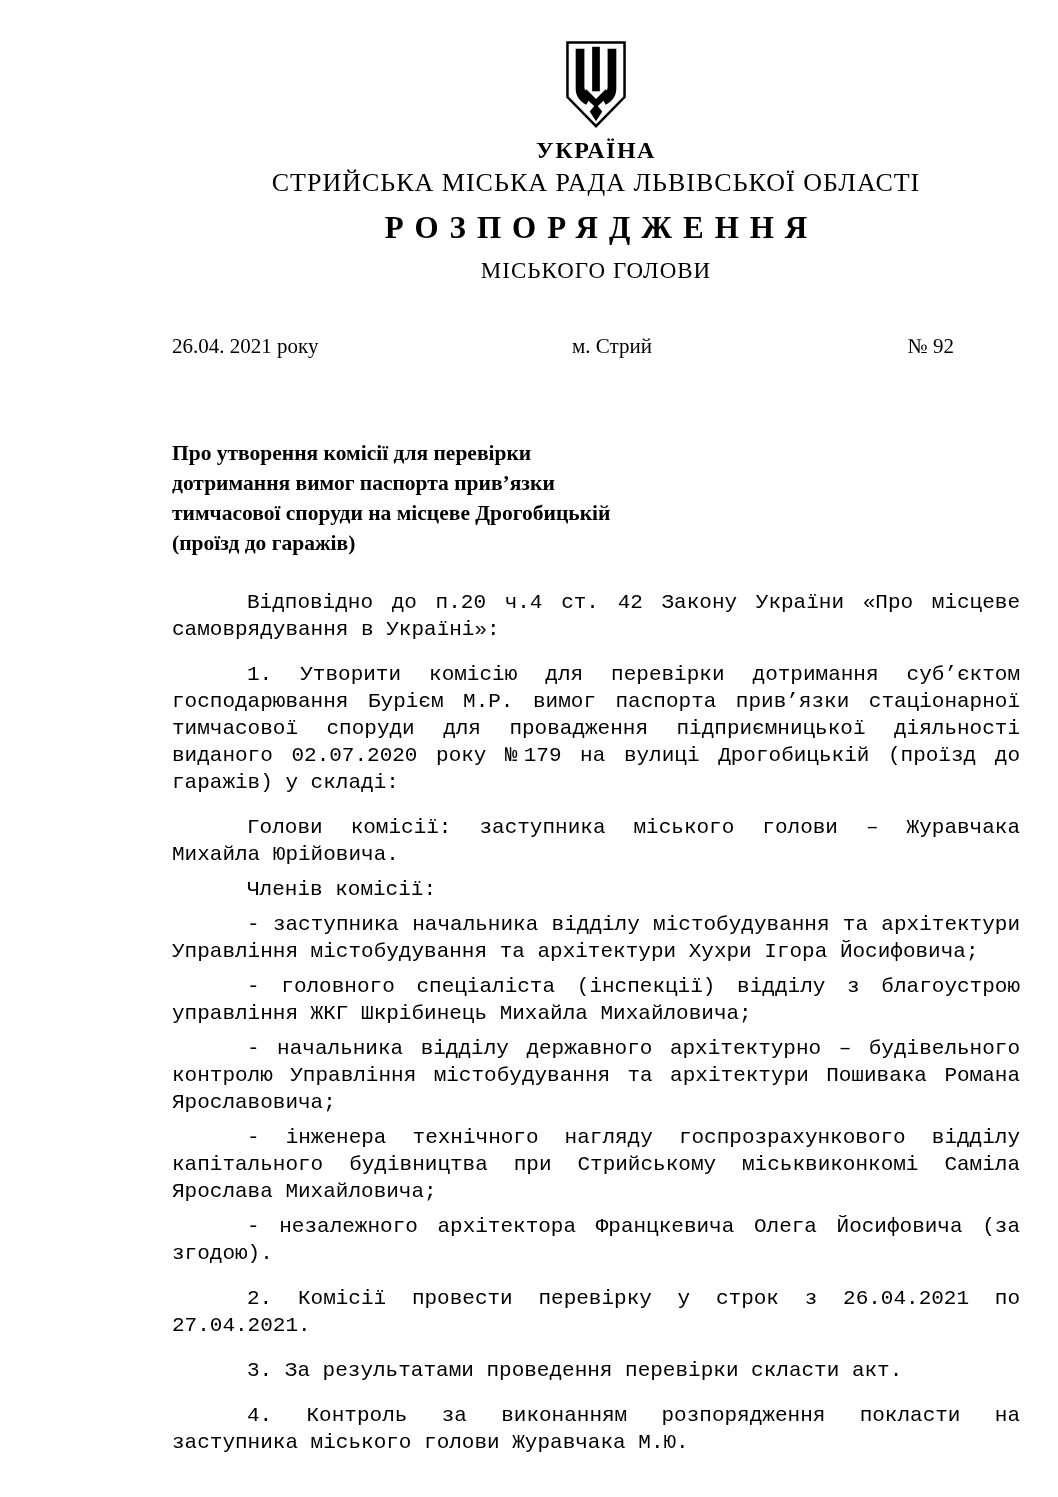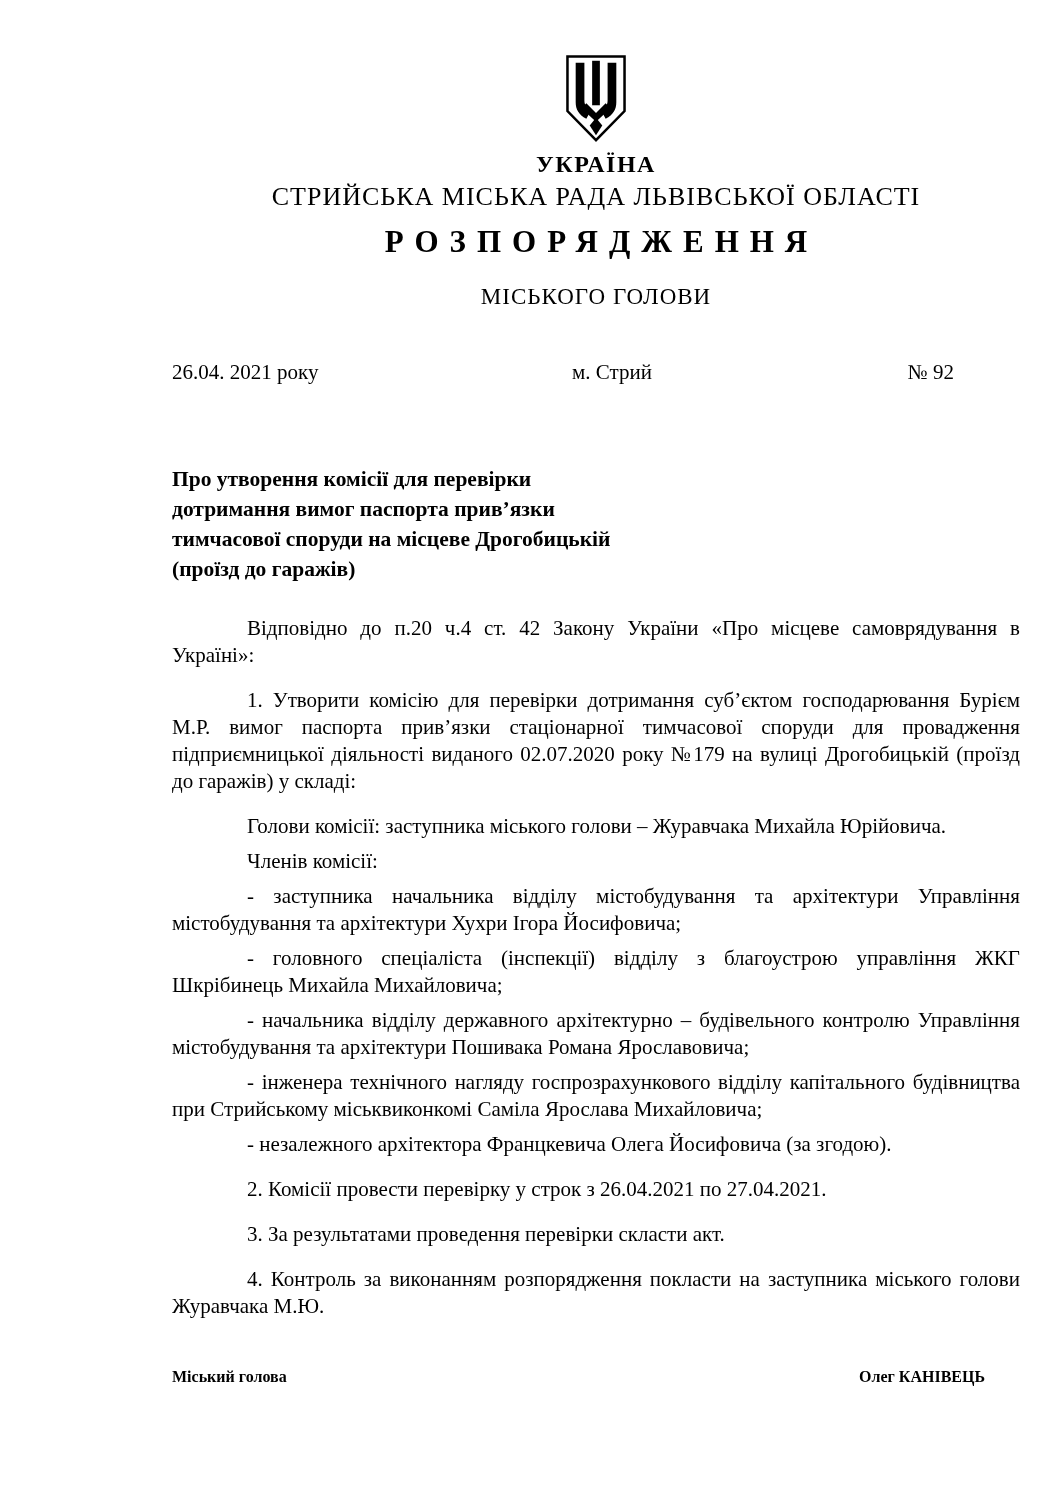--- a/index.html
+++ b/index.html
@@ -8,21 +8,21 @@
     background: #ffffff;
   }
   .page {
     position: relative;
     width: 1058px;
     height: 1497px;
     box-sizing: border-box;
     background: #ffffff;
     color: #000000;
     font-family: "Liberation Serif", "DejaVu Serif", serif;
-    padding: 54px 38px 0 172px;
+    padding: 40px 38px 0 172px;
     overflow: hidden;
   }
   
   .header { text-align: center; }
   .emblem { display: block; margin: 0 auto; }
   .country {
     margin-top: 8px;
     font-size: 24px;
     font-weight: bold;
     letter-spacing: 1.5px;
@@ -36,21 +36,21 @@
   }
   .doc-type {
     margin-top: 12px;
     font-size: 31px;
     font-weight: bold;
     letter-spacing: 11px;
     padding-left: 11px; 
     white-space: nowrap;
   }
   .doc-subtype {
-    margin-top: 24px;
+    margin-top: 12px;
     font-size: 23px;
     letter-spacing: 1px;
   }
   
   .dateline {
     position: relative;
     margin-top: 50px;
     height: 28px;
     font-size: 21px;
   }
@@ -64,20 +64,21 @@
     font-weight: bold;
     line-height: 30px;
   }
   
   .body-text { font-size: 21px; line-height: 27px; }
   .para {
     margin: 14px 0 0 0;
     text-align: justify;
     text-align-last: left;
     text-indent: 75px;
+    font-family: Liberation Mono, monospace;
   }
   .para.first { margin-top: 31px; }
   .para.tight { margin-top: 8px; }
   .para.num   { margin-top: 18px; }
   
   .signature {
     margin-top: 48px;
     display: flex;
     justify-content: space-between;
     font-size: 16px;

